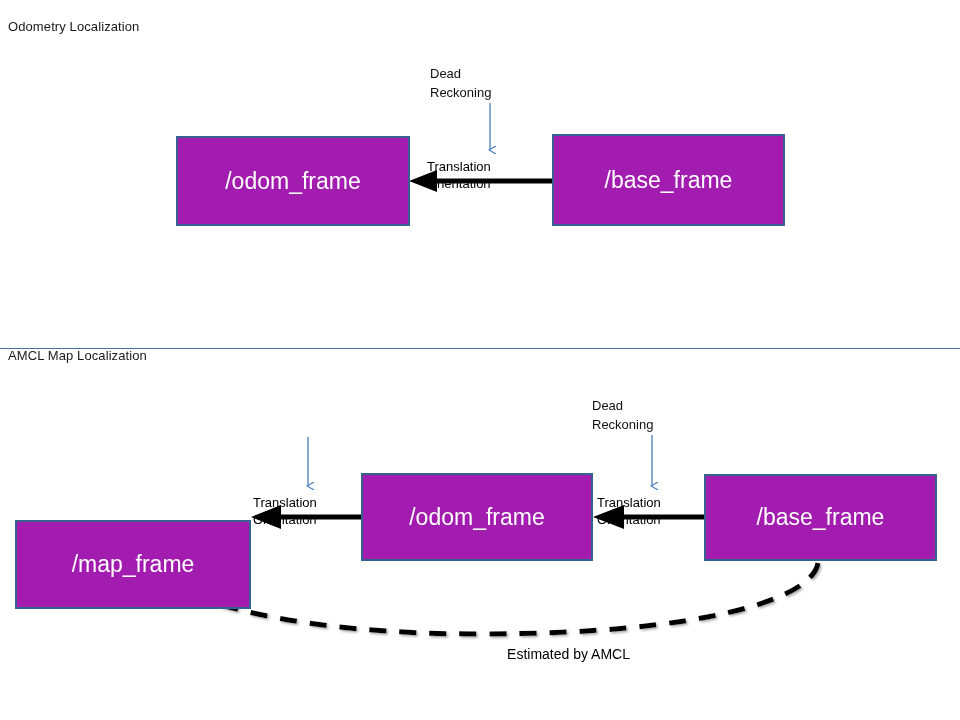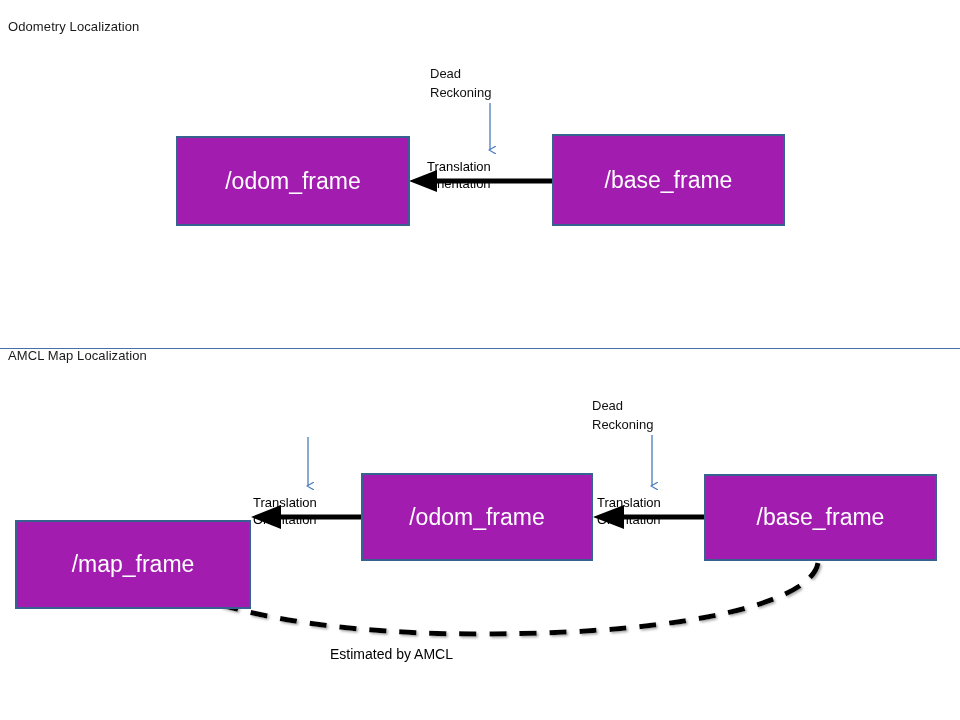--- a/index.html
+++ b/index.html
@@ -93,21 +93,21 @@
   #tf-top-1      { left: 427px; top: 158px; }
   #tf-bottom-1   { left: 253px; top: 494px; }
   #tf-bottom-2   { left: 597px; top: 494px; }
 
   
   #caption-amcl {
     position: absolute;
     left: 330px;
     top: 646px;
     width: 300px;
-    text-align: left;
+    text-align: right;
     font-size: 14px;
     color: #000000;
     white-space: nowrap;
   }
 
   svg.overlay {
     position: absolute;
     left: 0; top: 0;
     width: 960px;
     height: 720px;

